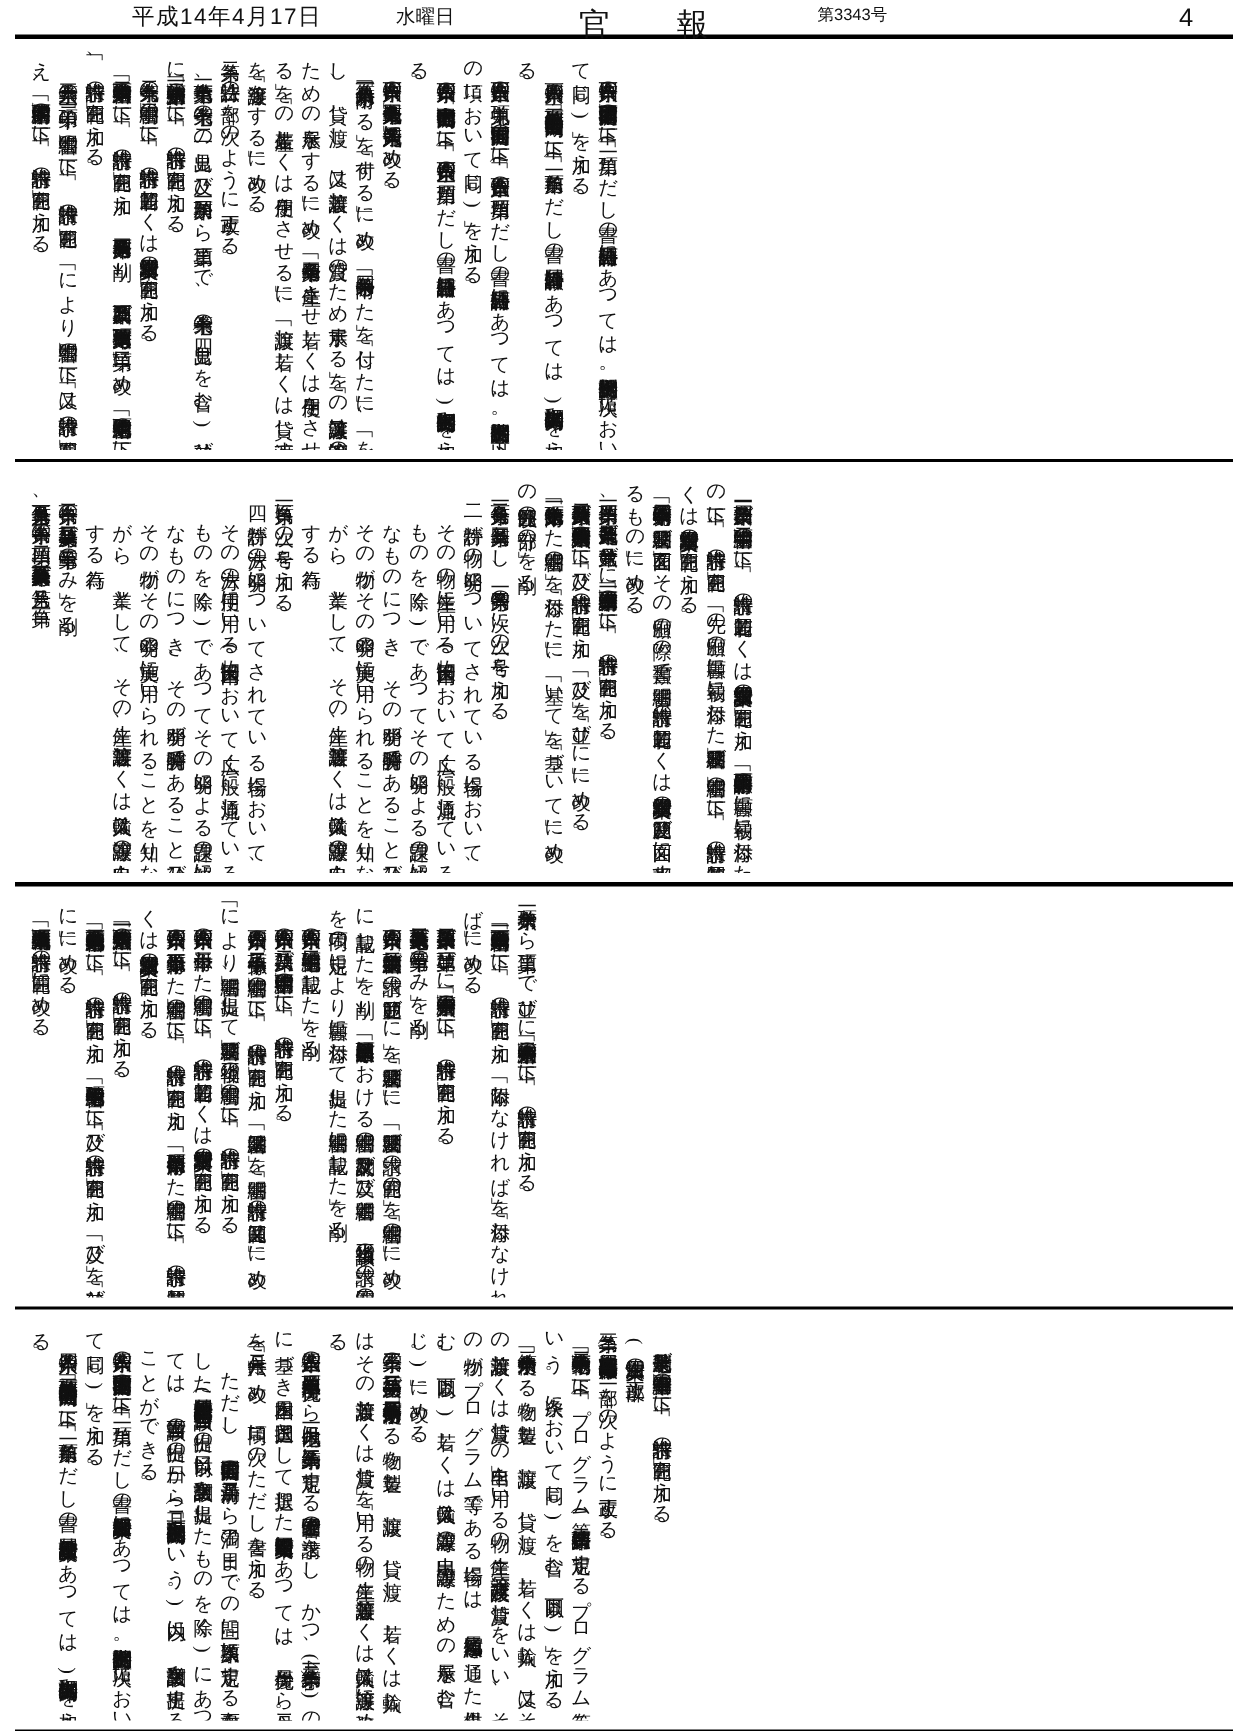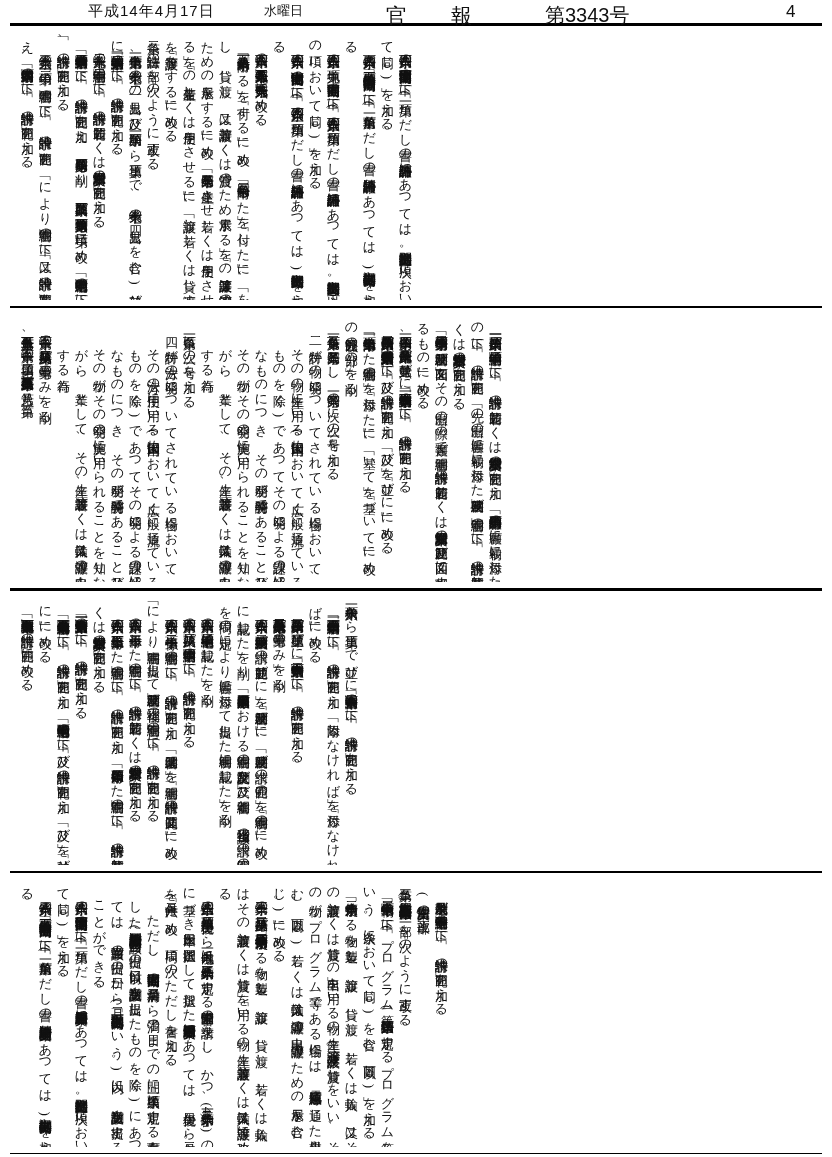--- a/index.html
+++ b/index.html
@@ -6,21 +6,21 @@
   .page{
     width:832px;height:1157px;background:#ffffff;position:relative;
     font-family:"Liberation Serif","DejaVu Serif",serif;color:#111;overflow:hidden;
   }
   
   .masthead{position:relative;height:23px;}
   .masthead span{position:absolute;top:2px;white-space:nowrap;}
   .m-date{left:88px;font-size:15px;letter-spacing:1px;font-family:"Liberation Sans","DejaVu Sans",sans-serif;}
   .m-weekday{left:264px;font-size:13px;text-align:right;}
   .m-title{left:346px;font-size:21px;letter-spacing:2.1em;margin-left:40px;}
-  .m-issue{left:545px;font-size:20px;font-family:"Liberation Sans","DejaVu Sans",sans-serif;}
+  .m-issue{left:545px;font-size:11px;font-family:"Liberation Sans","DejaVu Sans",sans-serif;}
   .m-page{left:786px;font-size:17px;font-family:"Liberation Sans","DejaVu Sans",sans-serif;}
   
   .rule{border:0;margin:0 10px;background:#000;}
   .rule-thick{height:3px;}
   .rule-mid{height:2px;}
   .rule-thin{height:1px;}
   
   .band{
     writing-mode:vertical-rl;
     height:268px;

